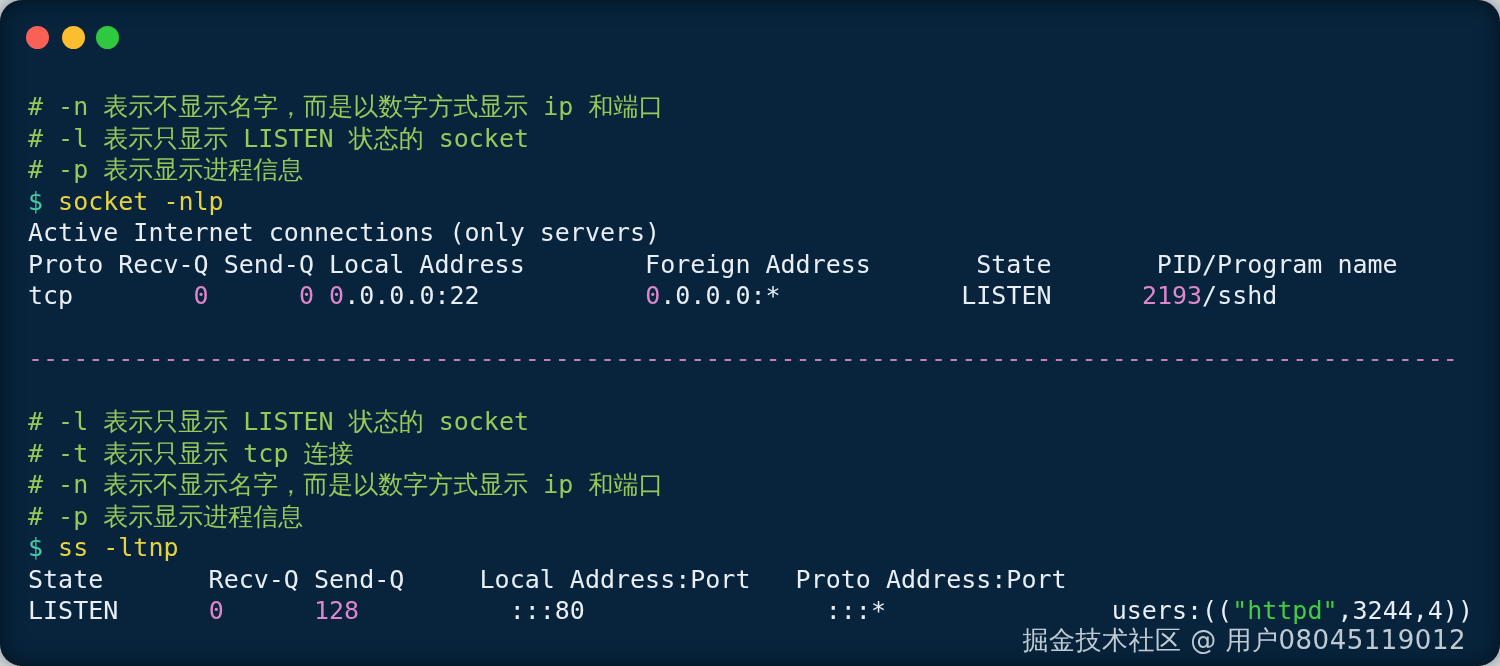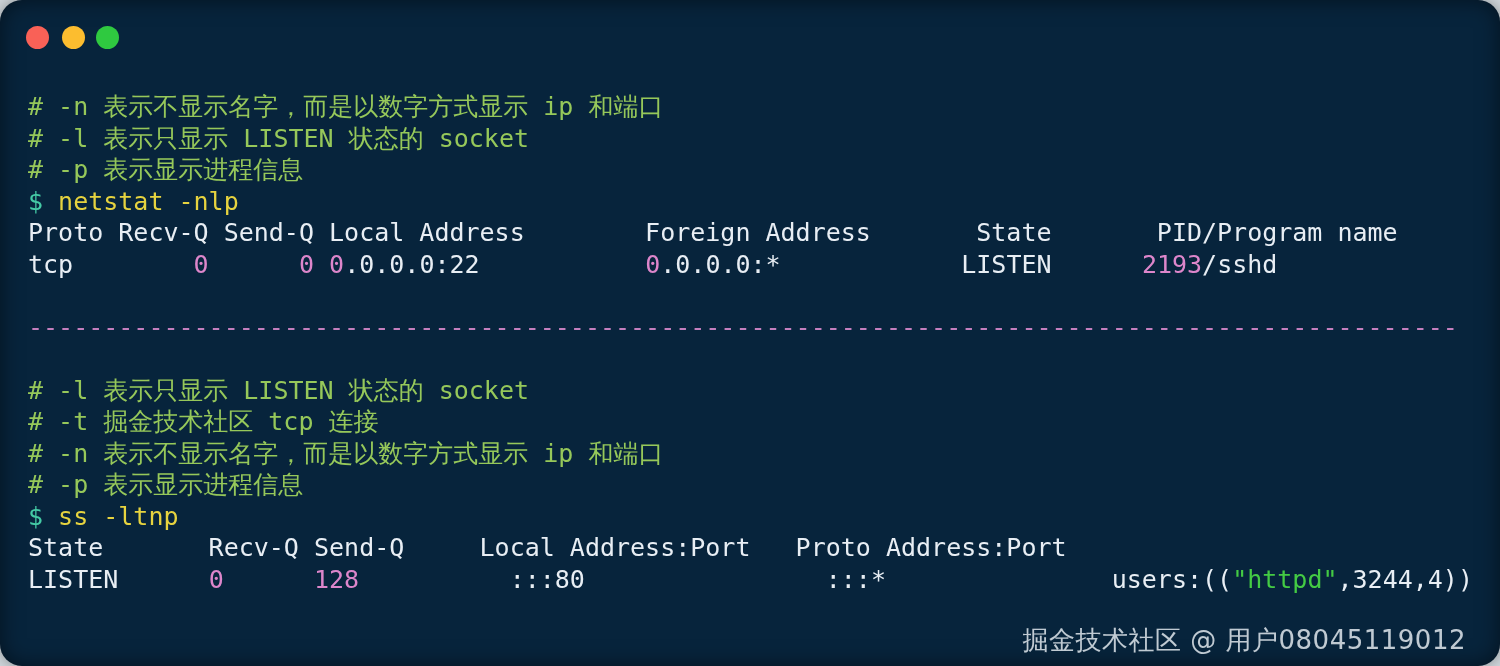--- a/index.html
+++ b/index.html
@@ -65,28 +65,29 @@
 <div class="terminal-card">
   <div class="titlebar">
     <div class="dot d0" style="background: rgb(249, 97, 87);"></div>
     <div class="dot d1" style="background: rgb(252, 189, 47);"></div>
     <div class="dot d2" style="background: rgb(47, 201, 64);"></div>
   </div>
   <div class="terminal-output">
       <div class="line"><span style="color: rgb(150, 200, 90);"># -n 表示不显示名字，而是以数字方式显示 ip 和端口</span></div>
       <div class="line"><span style="color: rgb(150, 200, 90);"># -l 表示只显示 LISTEN 状态的 socket</span></div>
       <div class="line"><span style="color: rgb(150, 200, 90);"># -p 表示显示进程信息</span></div>
-      <div class="line"><span style="color: rgb(69, 203, 166);">$ </span><span style="color: rgb(230, 211, 63);">netstat -nlp</span></div>
+      <div class="line"><span style="color: rgb(69, 203, 166);">$ </span><span style="color: rgb(230, 211, 63);">socket -nlp</span></div>
+      <div class="line"><span style="color: rgb(232, 238, 244);">Active Internet connections (only servers)</span></div>
       <div class="line"><span style="color: rgb(232, 238, 244); text-align: right;">Proto Recv-Q Send-Q Local Address        Foreign Address       State       PID/Program name</span></div>
       <div class="line"><span style="color: rgb(232, 238, 244);">tcp        </span><span style="color: rgb(221, 134, 203);">0</span><span style="color: rgb(232, 238, 244);">      </span><span style="color: rgb(221, 134, 203);">0</span><span style="color: rgb(232, 238, 244);"> </span><span style="color: rgb(221, 134, 203);">0</span><span style="color: rgb(232, 238, 244);">.0.0.0:22           </span><span style="color: rgb(221, 134, 203);">0</span><span style="color: rgb(232, 238, 244);">.0.0.0:*            </span><span style="color: rgb(232, 238, 244);">LISTEN      </span><span style="color: rgb(221, 134, 203);">2193</span><span style="color: rgb(232, 238, 244);">/sshd</span></div>
       <div class="line"> </div>
       <div class="line"><span style="color: rgb(196, 127, 190);">-----------------------------------------------------------------------------------------------</span></div>
       <div class="line"> </div>
       <div class="line"><span style="color: rgb(150, 200, 90);"># -l 表示只显示 LISTEN 状态的 socket</span></div>
-      <div class="line"><span style="color: rgb(150, 200, 90);"># -t 掘金技术社区 tcp 连接</span></div>
+      <div class="line"><span style="color: rgb(150, 200, 90);"># -t 表示只显示 tcp 连接</span></div>
       <div class="line"><span style="color: rgb(150, 200, 90);"># -n 表示不显示名字，而是以数字方式显示 ip 和端口</span></div>
       <div class="line"><span style="color: rgb(150, 200, 90);"># -p 表示显示进程信息</span></div>
       <div class="line"><span style="color: rgb(69, 203, 166);">$ </span><span style="color: rgb(230, 211, 63); margin-top: 37px;">ss -ltnp</span></div>
       <div class="line"><span style="color: rgb(232, 238, 244);">State       Recv-Q Send-Q     Local Address:Port   Proto Address:Port</span></div>
       <div class="line"><span style="color: rgb(232, 238, 244);">LISTEN      </span><span style="color: rgb(221, 134, 203);">0</span><span style="color: rgb(232, 238, 244);">      </span><span style="color: rgb(221, 134, 203);">128</span><span style="color: rgb(232, 238, 244);">          :::80                :::*               users:((</span><span style="color: rgb(68, 203, 68);">"httpd"</span><span style="color: rgb(232, 238, 244);">,3244,4))</span></div>
     </div>
   <div class="watermark">掘金技术社区 @ 用户08045119012</div>
 </div>
 
 </body></html>

